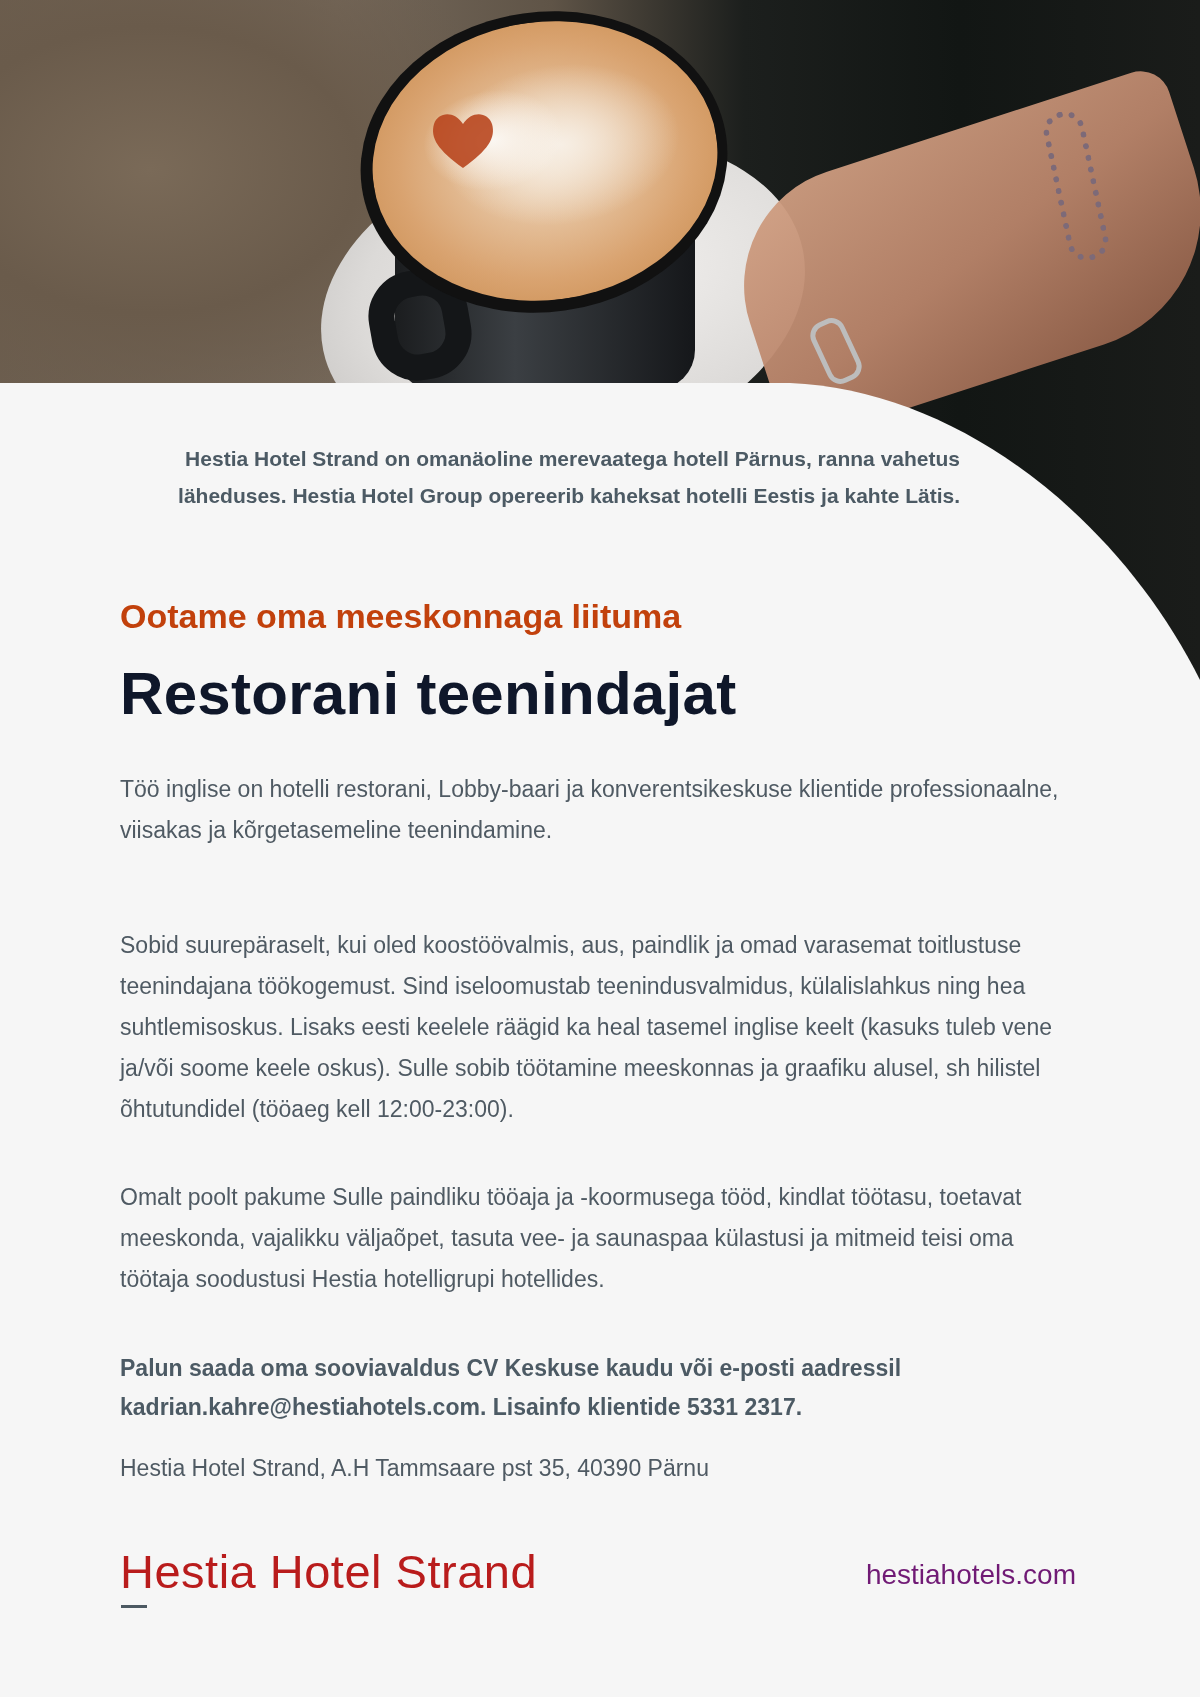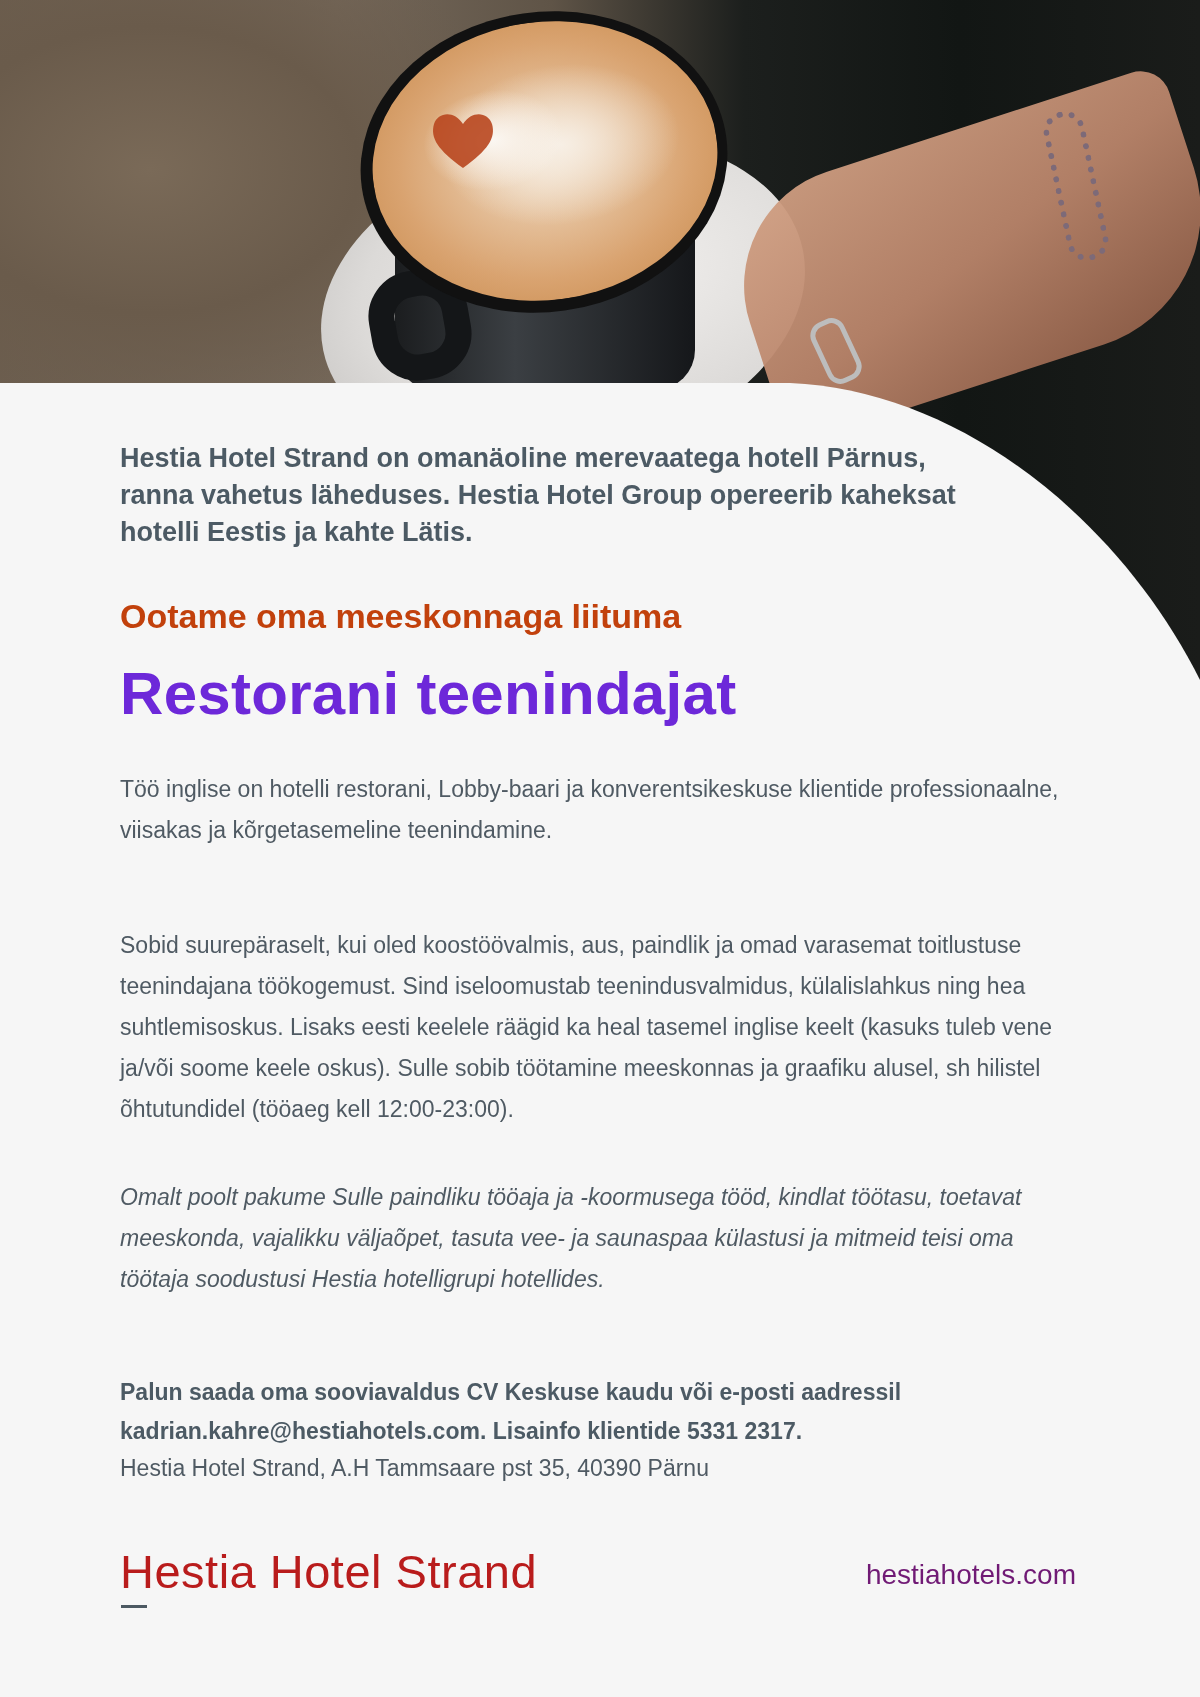--- a/index.html
+++ b/index.html
@@ -72,43 +72,44 @@
     border: 5px solid #bdbdbd; border-radius: 14px;
     transform: rotate(-25deg);
   }
   
   .panel-svg { position: absolute; left: 0; top: 0; width: 1200px; height: 1697px; }
 
   
   .content { position: absolute; left: 120px; top: 0; width: 960px; }
   .intro {
     position: absolute; top: 440px; left: 0; width: 840px;
-    font-weight: bold; font-size: 27px; line-height: 37px;
+    font-weight: bold; font-size: 21px; line-height: 37px;
     color: #4c5a64;
+    text-align: right;
   }
   .subtitle {
     position: absolute; top: 594px; left: 0;
     font-weight: bold; font-size: 34px; line-height: 44px;
     color: #c2410c;
   }
   .title {
     position: absolute; top: 656px; left: 0;
     font-weight: bold; font-size: 60px; line-height: 76px;
-    color: #6d28d9; letter-spacing: 0.3px;
+    color: #0f172a; letter-spacing: 0.3px;
   }
   .para {
     position: absolute; left: 0; width: 960px;
     font-size: 23px; line-height: 41px; color: #4f5a63;
   }
   .p1 { top: 769px; }
   .p2 { top: 893px; margin-top: 32px; }
-  .p3 { top: 1177px; font-style: italic; }
+  .p3 { top: 1177px; }
   .contact {
     position: absolute; top: 1349px; left: 0; width: 940px;
-    font-weight: bold; font-size: 23px; line-height: 39px; color: #4c5a64; margin-top: 24px;
+    font-weight: bold; font-size: 23px; line-height: 39px; color: #4c5a64;
   }
   .address {
     position: absolute; top: 1448px; left: 0;
     font-size: 23px; line-height: 40px; color: #4f5a63;
   }
   .logo {
     position: absolute; top: 1542px; left: 0;
     font-size: 47px; line-height: 60px; color: #b91c1c;
     letter-spacing: 0.5px;
   }

